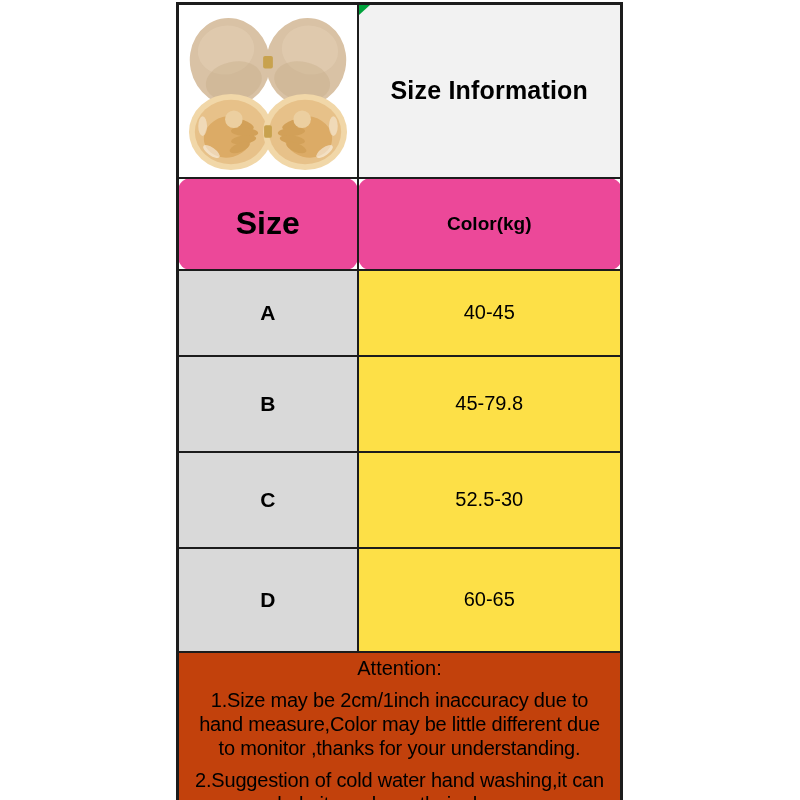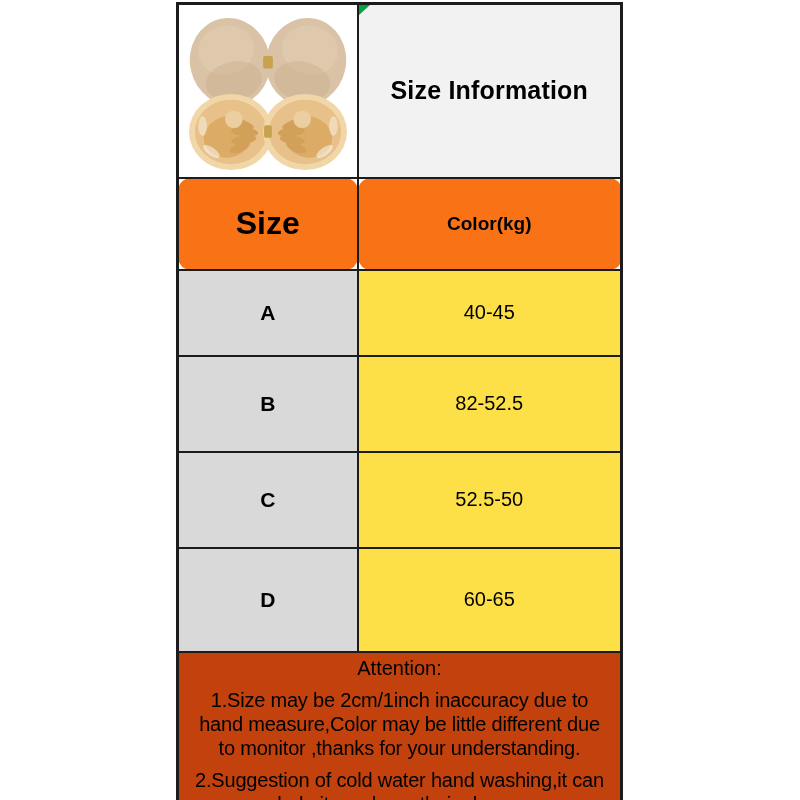--- a/index.html
+++ b/index.html
@@ -23,21 +23,21 @@
     border:2px solid #1c1c1c;
     text-align:center;
     vertical-align:middle;
     overflow:hidden;
   }
   col.c-left  { width:180px; }
   col.c-right { width:264px; }
 
   td.photo-cell { background:#ffffff; padding:0; }
   td.title-cell { background:#f2f2f2; position:relative; }
-  td.head-cell  { background:#f97316;border-radius:13px; }
+  td.head-cell  { background:#ec4899;border-radius:13px; }
   td.label-cell { background:#d9d9d9; }
   td.value-cell { background:#fde047; }
   td.attention-cell {
     background:#c2410c;
     text-align:left;
     vertical-align:top;
     padding:3px 7px 0 7px;
   }
 
   .title-text  { font-size:25px; font-weight:bold; letter-spacing:0.2px; }
@@ -136,30 +136,30 @@
       <td class="value-cell">
         <span class="weight-val">40-45</span>
       </td>
     </tr>
 
     <tr style="height:96px;">
       <td class="label-cell">
         <span class="size-letter">B</span>
       </td>
       <td class="value-cell">
-        <span class="weight-val">82-52.5</span>
+        <span class="weight-val">45-79.8</span>
       </td>
     </tr>
 
     <tr style="height:96px;">
       <td class="label-cell">
         <span class="size-letter">C</span>
       </td>
       <td class="value-cell">
-        <span class="weight-val">52.5-50</span>
+        <span class="weight-val">52.5-30</span>
       </td>
     </tr>
 
     <tr style="height:104px;">
       <td class="label-cell">
         <span class="size-letter">D</span>
       </td>
       <td class="value-cell">
         <span class="weight-val">60-65</span>
       </td>

